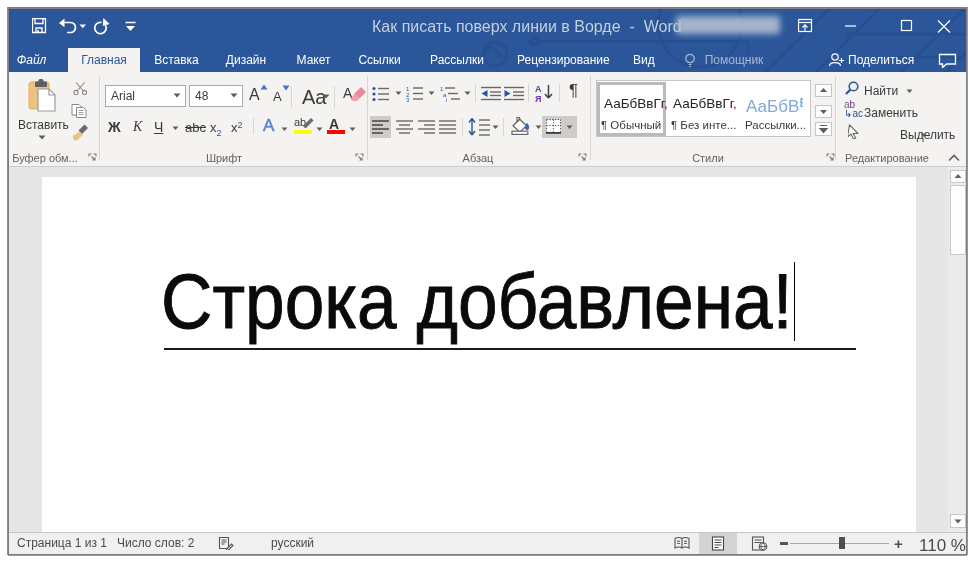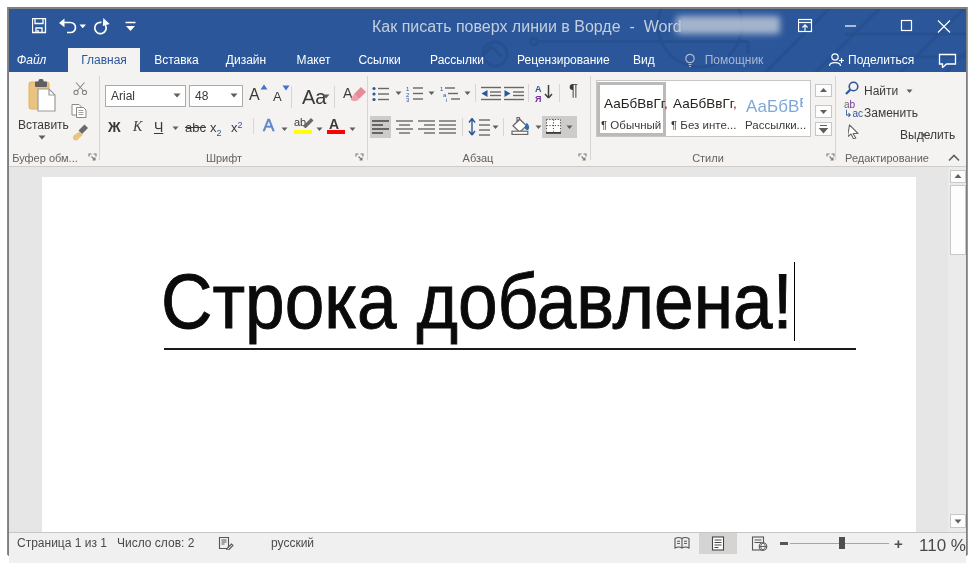--- a/index.html
+++ b/index.html
@@ -9,21 +9,21 @@
   #header { position:absolute; left:0; top:0; width:957px; height:64px; background:#2b579a; overflow:hidden; }
   .ttl { position:absolute; top:10px; font-size:16px; color:#c3cede; }
   .tab { position:absolute; top:40px; height:24px; line-height:24px; color:#fff; font-size:12px; text-align:center; }
   #activetab { position:absolute; left:59px; top:40px; width:72px; height:24px; background:#f4f3f1; color:#2b579a; font-size:12px; text-align:center; line-height:24px; }
   #ribbon { position:absolute; left:0; top:64px; width:957px; height:95px; background:#f4f3f1; border-bottom:1px solid #cfcdcb; }
   .gsep { position:absolute; top:4px; width:1px; height:84px; background:#d8d6d4; }
   .glabel { position:absolute; top:80px; font-size:11px; color:#67615c; width:200px; text-align:center; }
   .btxt { position:absolute; font-size:12px; color:#3b3a39; }
   #doc { position:absolute; left:0; top:159px; width:957px; height:365px; background:#e6e6e6; overflow:hidden; }
   #page { position:absolute; left:33px; top:10px; width:874px; height:355px; background:#fff; }
-  #statusbar { position:absolute; left:0; top:524px; width:957px; height:32px; background:#f0f0f0; border-top:1px solid #c6c6c6; font-size:12px; color:#4a4a4a; }
+  #statusbar { position:absolute; left:0; top:524px; width:957px; height:22px; background:#f0f0f0; border-top:1px solid #c6c6c6; font-size:12px; color:#4a4a4a; }
   svg { display:block; }
 </style>
 </head>
 <body>
 <div id="win">
 
   <div id="header">
     <div class="abs" style="left:0;top:0;width:957px;height:1px;background:#828282;z-index:5;"></div>
     <svg class="abs" style="left:0;top:0" width="957" height="64" viewBox="0 0 957 64">
       <g stroke="#26508f" stroke-width="3" fill="none">

